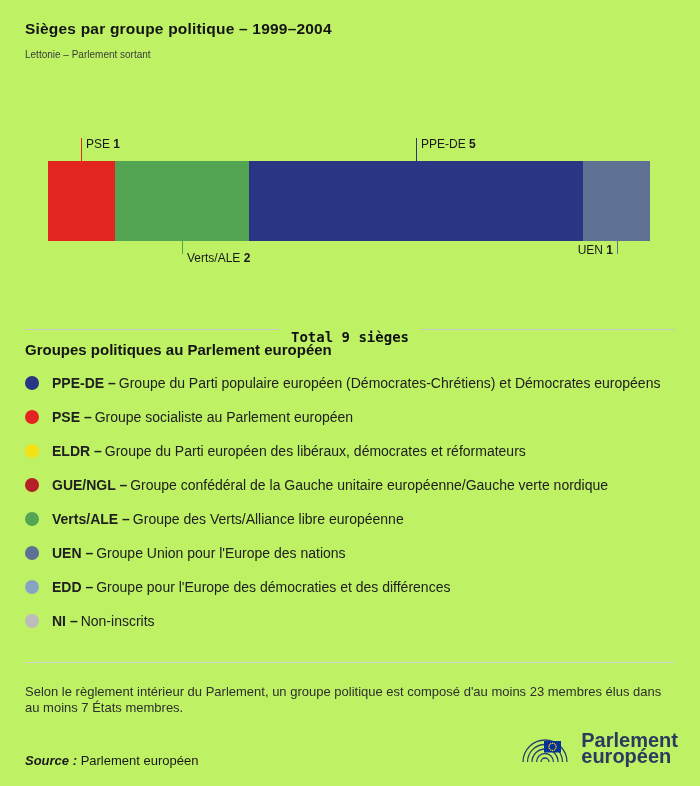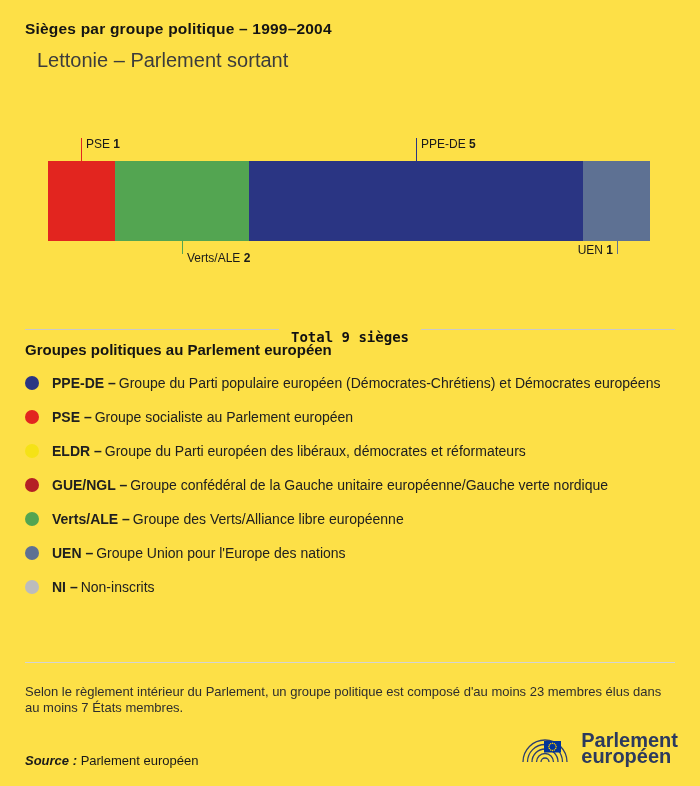--- a/index.html
+++ b/index.html
@@ -1,21 +1,21 @@
 <!DOCTYPE html>
 <html><head>
 <meta charset="utf-8">
 <style>
   html,body{margin:0;padding:0;background:#fff;}
-  #page{position:relative;width:700px;height:786px;background:#fde047;
+  #page{position:relative;width:700px;height:786px;background:#bef264;
         font-family:"Liberation Sans",sans-serif;overflow:hidden;}
 
   .title{position:absolute;left:25px;top:20px;font-size:15.5px;font-weight:bold;
          color:#141414;letter-spacing:.2px;}
-  .subtitle{position:absolute;left:25px;top:49px;font-size:20px;color:#3c3c3c;margin-left:12px;}
+  .subtitle{position:absolute;left:25px;top:49px;font-size:10px;color:#3c3c3c;}
 
   
   .seg{position:absolute;}
   .tick{position:absolute;width:1px;}
   .seg-label{position:absolute;font-size:12px;line-height:15px;color:#1a1a1a;white-space:nowrap;}
   .seg-label b{font-weight:bold;}
 
   
   .total-row{position:absolute;left:25px;right:25px;top:313px;display:flex;
              align-items:center;gap:12px;}
@@ -94,20 +94,24 @@
     </li>
     <li class="legend-item">
       <span class="dot" style="background: rgb(83, 165, 81);"></span>
       <span class="legend-text"><b>Verts/ALE –</b><span class="desc">Groupe des Verts/Alliance libre européenne</span></span>
     </li>
     <li class="legend-item">
       <span class="dot" style="background: rgb(94, 113, 147);"></span>
       <span class="legend-text"><b>UEN –</b><span class="desc">Groupe Union pour l'Europe des nations</span></span>
     </li>
     <li class="legend-item">
+      <span class="dot" style="background: rgb(134, 165, 195);"></span>
+      <span class="legend-text"><b>EDD –</b><span class="desc">Groupe pour l'Europe des démocraties et des différences</span></span>
+    </li>
+    <li class="legend-item">
       <span class="dot" style="background: rgb(188, 188, 188);"></span>
       <span class="legend-text"><b>NI –</b><span class="desc">Non-inscrits</span></span>
     </li>
   </ul>
 
   <div class="divider"></div>
 
   <p class="footnote">Selon le règlement intérieur du Parlement, un groupe politique est composé d'au moins 23 membres élus dans au moins 7 États membres.</p>
 
   <div class="source-line"><b>Source :</b> <span>Parlement européen</span></div>

